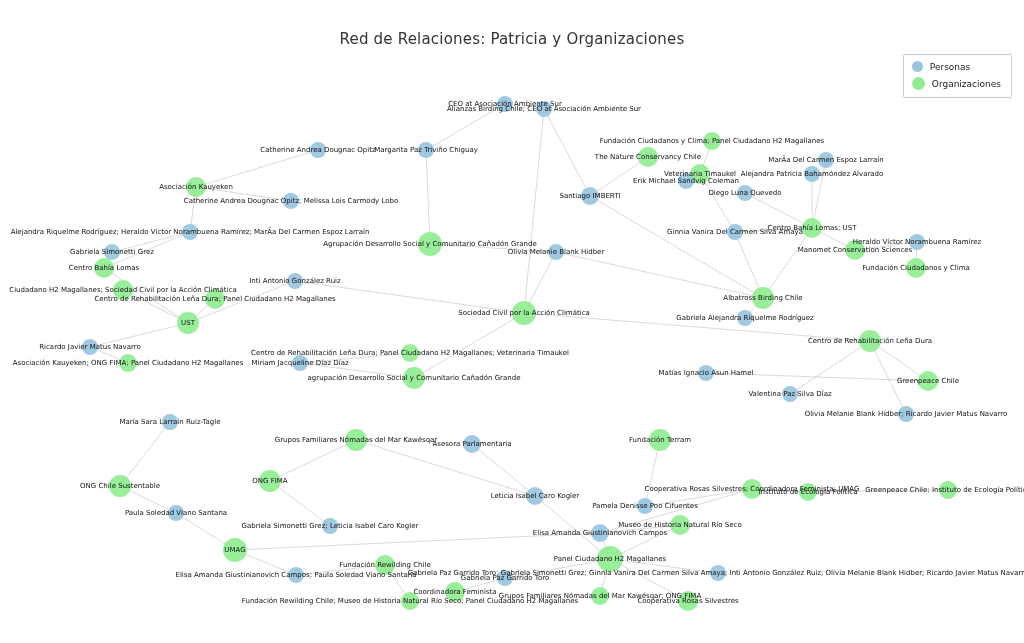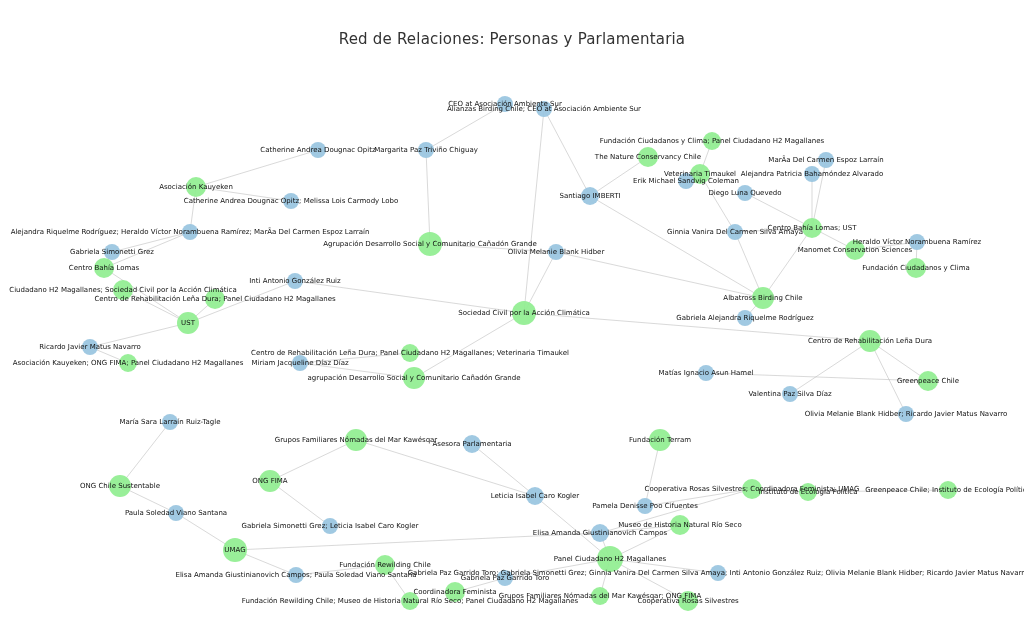--- a/index.html
+++ b/index.html
@@ -234,15 +234,25 @@
       <text x="385" y="565" dy="0.32em" text-anchor="middle" font-size="7" fill="#111111">Fundación Rewilding Chile</text>
       <text x="296" y="575" dy="0.32em" text-anchor="middle" font-size="7" fill="#111111">Elisa Amanda Giustinianovich Campos; Paula Soledad Viano Santana</text>
       <text x="718" y="573" dy="0.32em" text-anchor="middle" font-size="7" fill="#111111">Gabriela Paz Garrido Toro; Gabriela Simonetti Grez; Ginnia Vanira Del Carmen Silva Amaya; Inti Antonio González Ruiz; Olivia Melanie Blank Hidber; Ricardo Javier Matus Navarro</text>
       <text x="505" y="578" dy="0.32em" text-anchor="middle" font-size="7" fill="#111111">Gabriela Paz Garrido Toro</text>
       <text x="455" y="592" dy="0.32em" text-anchor="middle" font-size="7" fill="#111111">Coordinadora Feminista</text>
       <text x="600" y="596" dy="0.32em" text-anchor="middle" font-size="7" fill="#111111">Grupos Familiares Nómadas del Mar Kawésqar; ONG FIMA</text>
       <text x="410" y="601" dy="0.32em" text-anchor="middle" font-size="7" fill="#111111">Fundación Rewilding Chile; Museo de Historia Natural Río Seco; Panel Ciudadano H2 Magallanes</text>
       <text x="688" y="601" dy="0.32em" text-anchor="middle" font-size="7" fill="#111111">Cooperativa Rosas Silvestres</text>
     </svg>
 
-  <div class="title" style="color: rgb(51, 51, 51);">Red de Relaciones: Personas y Parlamentaria</div>
-
+  <div class="title" style="color: rgb(51, 51, 51);">Red de Relaciones: Patricia y Organizaciones</div>
+
+  <div class="legend">
+    <div class="legend-row">
+      <span class="legend-dot person" style="background: rgb(152, 196, 224);"></span>
+      <span>Personas</span>
+    </div>
+    <div class="legend-row">
+      <span class="legend-dot org" style="background: rgb(144, 238, 144);"></span>
+      <span>Organizaciones</span>
+    </div>
+  </div>
 </div>
 
 </body></html>

